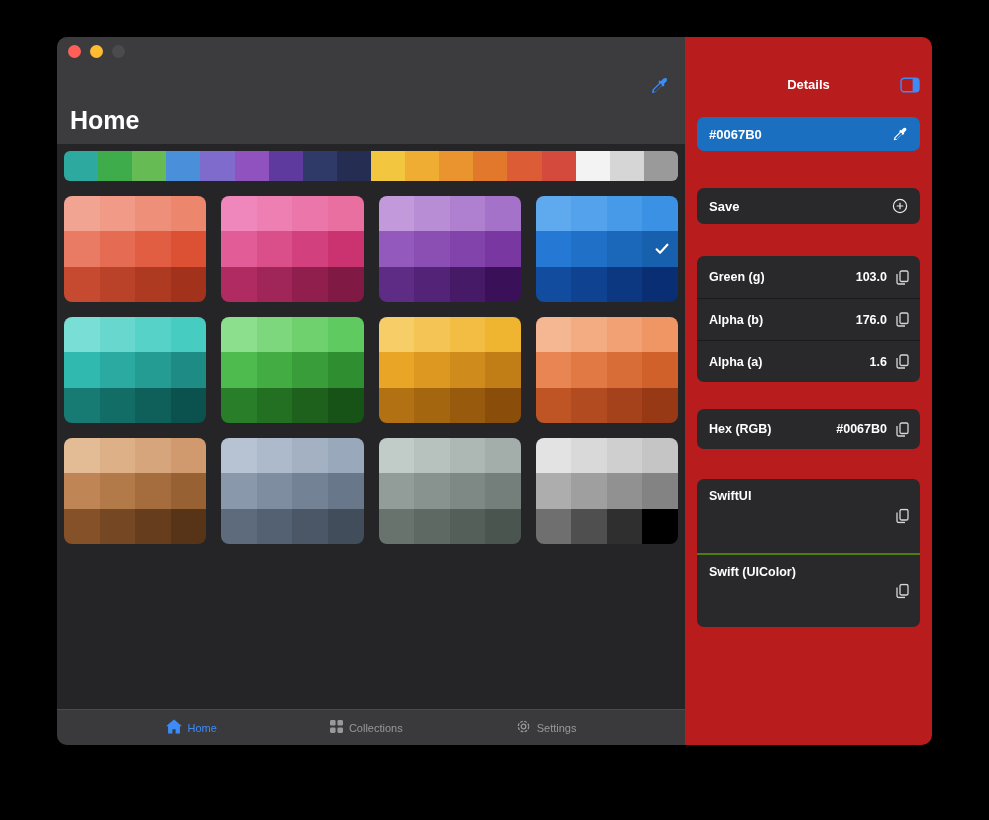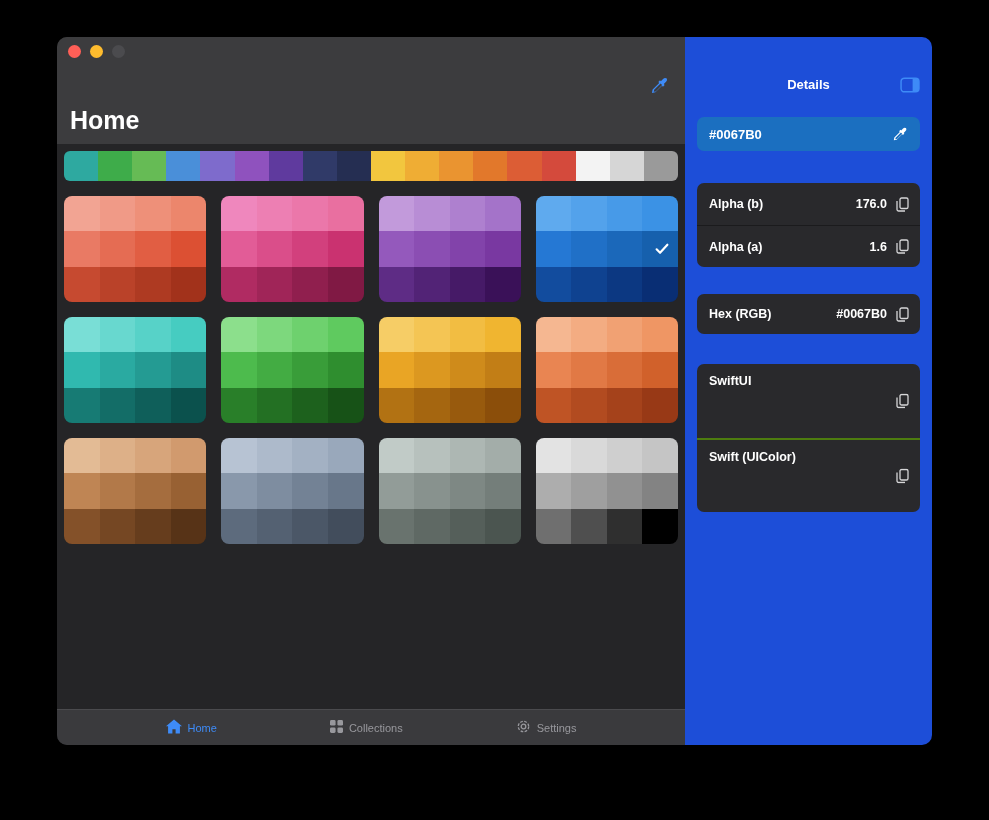--- a/index.html
+++ b/index.html
@@ -23,21 +23,21 @@
   .palette-grid { display:grid; grid-template-columns:repeat(4,1fr); gap:15px; }
   .palette-card { position:relative; height:106px; border-radius:8px; overflow:hidden; display:grid; grid-template-columns:repeat(4,1fr); grid-template-rows:repeat(3,1fr); cursor:pointer; }
   .check-overlay { position:absolute; right:9px; top:50%; transform:translateY(-50%); line-height:0; }
 
   .tabbar { flex:0 0 auto; height:36px; background:#3a3a3d; border-top:1px solid #4b4b4e; display:flex; align-items:center; justify-content:space-around; padding:0 52px; }
   .tab-item { display:flex; align-items:center; gap:6px; font-size:11px; color:#98989d; cursor:pointer; }
   .tab-item.active { color:#3E8BF7; }
   .tab-item svg { flex:0 0 auto; }
 
   
-  .sidebar { width:247px; background:#1d4ed8; padding:0 12px; position:relative; }
+  .sidebar { width:247px; background:#b91c1c; padding:0 12px; position:relative; }
   .details-header { position:relative; margin-top:38px; height:20px; text-align:center; }
   .details-title { font-size:13px; font-weight:bold; color:#fff; line-height:20px; }
   .toggle-btn { position:absolute; right:0; top:2px; color:#3E8BF7; cursor:pointer; line-height:0; }
 
   .color-btn { margin-top:22px; height:34px; border-radius:7px; display:flex; align-items:center; justify-content:space-between; padding:0 12px; cursor:pointer; }
   .color-btn .hex { color:#fff; font-weight:bold; font-size:13px; }
   .color-btn .icon { color:#fff; line-height:0; }
 
   .row-box { background:#29292c; border-radius:7px; }
   .save-row { margin-top:37px; height:36px; display:flex; align-items:center; justify-content:space-between; padding:0 12px; cursor:pointer; }
@@ -323,22 +323,39 @@
 
       <div class="color-btn" id="color-btn" style="background: rgb(27, 111, 192);">
         <span class="hex">#0067B0</span>
         <span class="icon">
           <svg width="15" height="15" viewBox="0 0 17 17" fill="currentColor">
               <path d="M15.2 1.8a2.7 2.7 0 0 0-3.8 0L9.3 3.9l-.8-.8-1.6 1.6.9.9-6.3 6.3-.6 3.2 3.2-.6 6.3-6.3.9.9 1.6-1.6-.8-.8 2.1-2.1a2.7 2.7 0 0 0 0-3.8zM4.5 13.6l-1.9.4.4-1.9 6-6 1.5 1.5-6 6z"></path>
             </svg>
         </span>
       </div>
 
+      <div class="row-box save-row">
+        <span class="save-label">Save</span>
+        <span class="plus-icon">
+          <svg width="16" height="16" viewBox="0 0 16 16" fill="none" stroke="currentColor" stroke-width="1.2">
+              <circle cx="8" cy="8" r="6.6"></circle>
+              <path d="M8 4.7v6.6M4.7 8h6.6"></path>
+            </svg>
+        </span>
+      </div>
 
       <div class="row-box comp-group">
+        <div class="comp-row">
+          <span class="comp-label">Green (g)</span>
+          <span class="comp-value">103.0</span>
+          <span class="copy-btn"><svg width="13" height="15" viewBox="0 0 13 15" fill="none" stroke="currentColor" stroke-width="1.3">
+                <rect x="4" y="1" width="8" height="10.5" rx="1.6"></rect>
+                <path d="M9 14H2.6A1.6 1.6 0 0 1 1 12.4V4"></path>
+              </svg></span>
+        </div>
         <div class="comp-row">
           <span class="comp-label">Alpha (b)</span>
           <span class="comp-value">176.0</span>
           <span class="copy-btn"><svg width="13" height="15" viewBox="0 0 13 15" fill="none" stroke="currentColor" stroke-width="1.3">
                 <rect x="4" y="1" width="8" height="10.5" rx="1.6"></rect>
                 <path d="M9 14H2.6A1.6 1.6 0 0 1 1 12.4V4"></path>
               </svg></span>
         </div>
         <div class="comp-row">
           <span class="comp-label">Alpha (a)</span>

